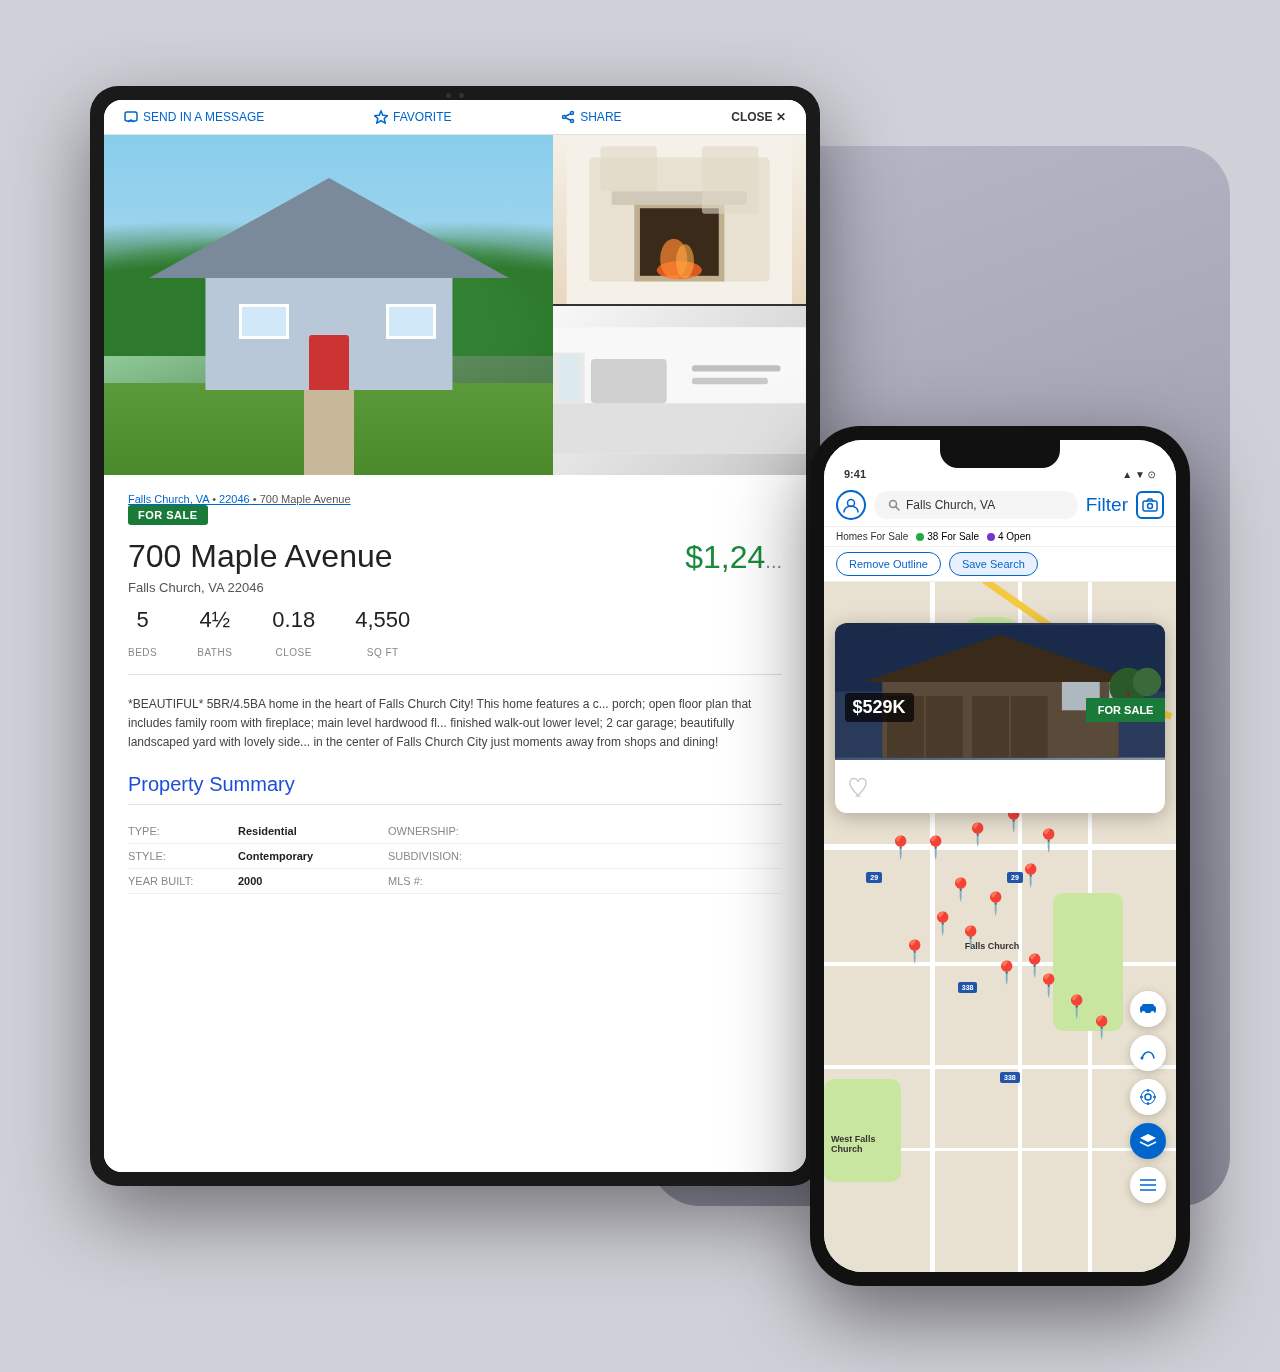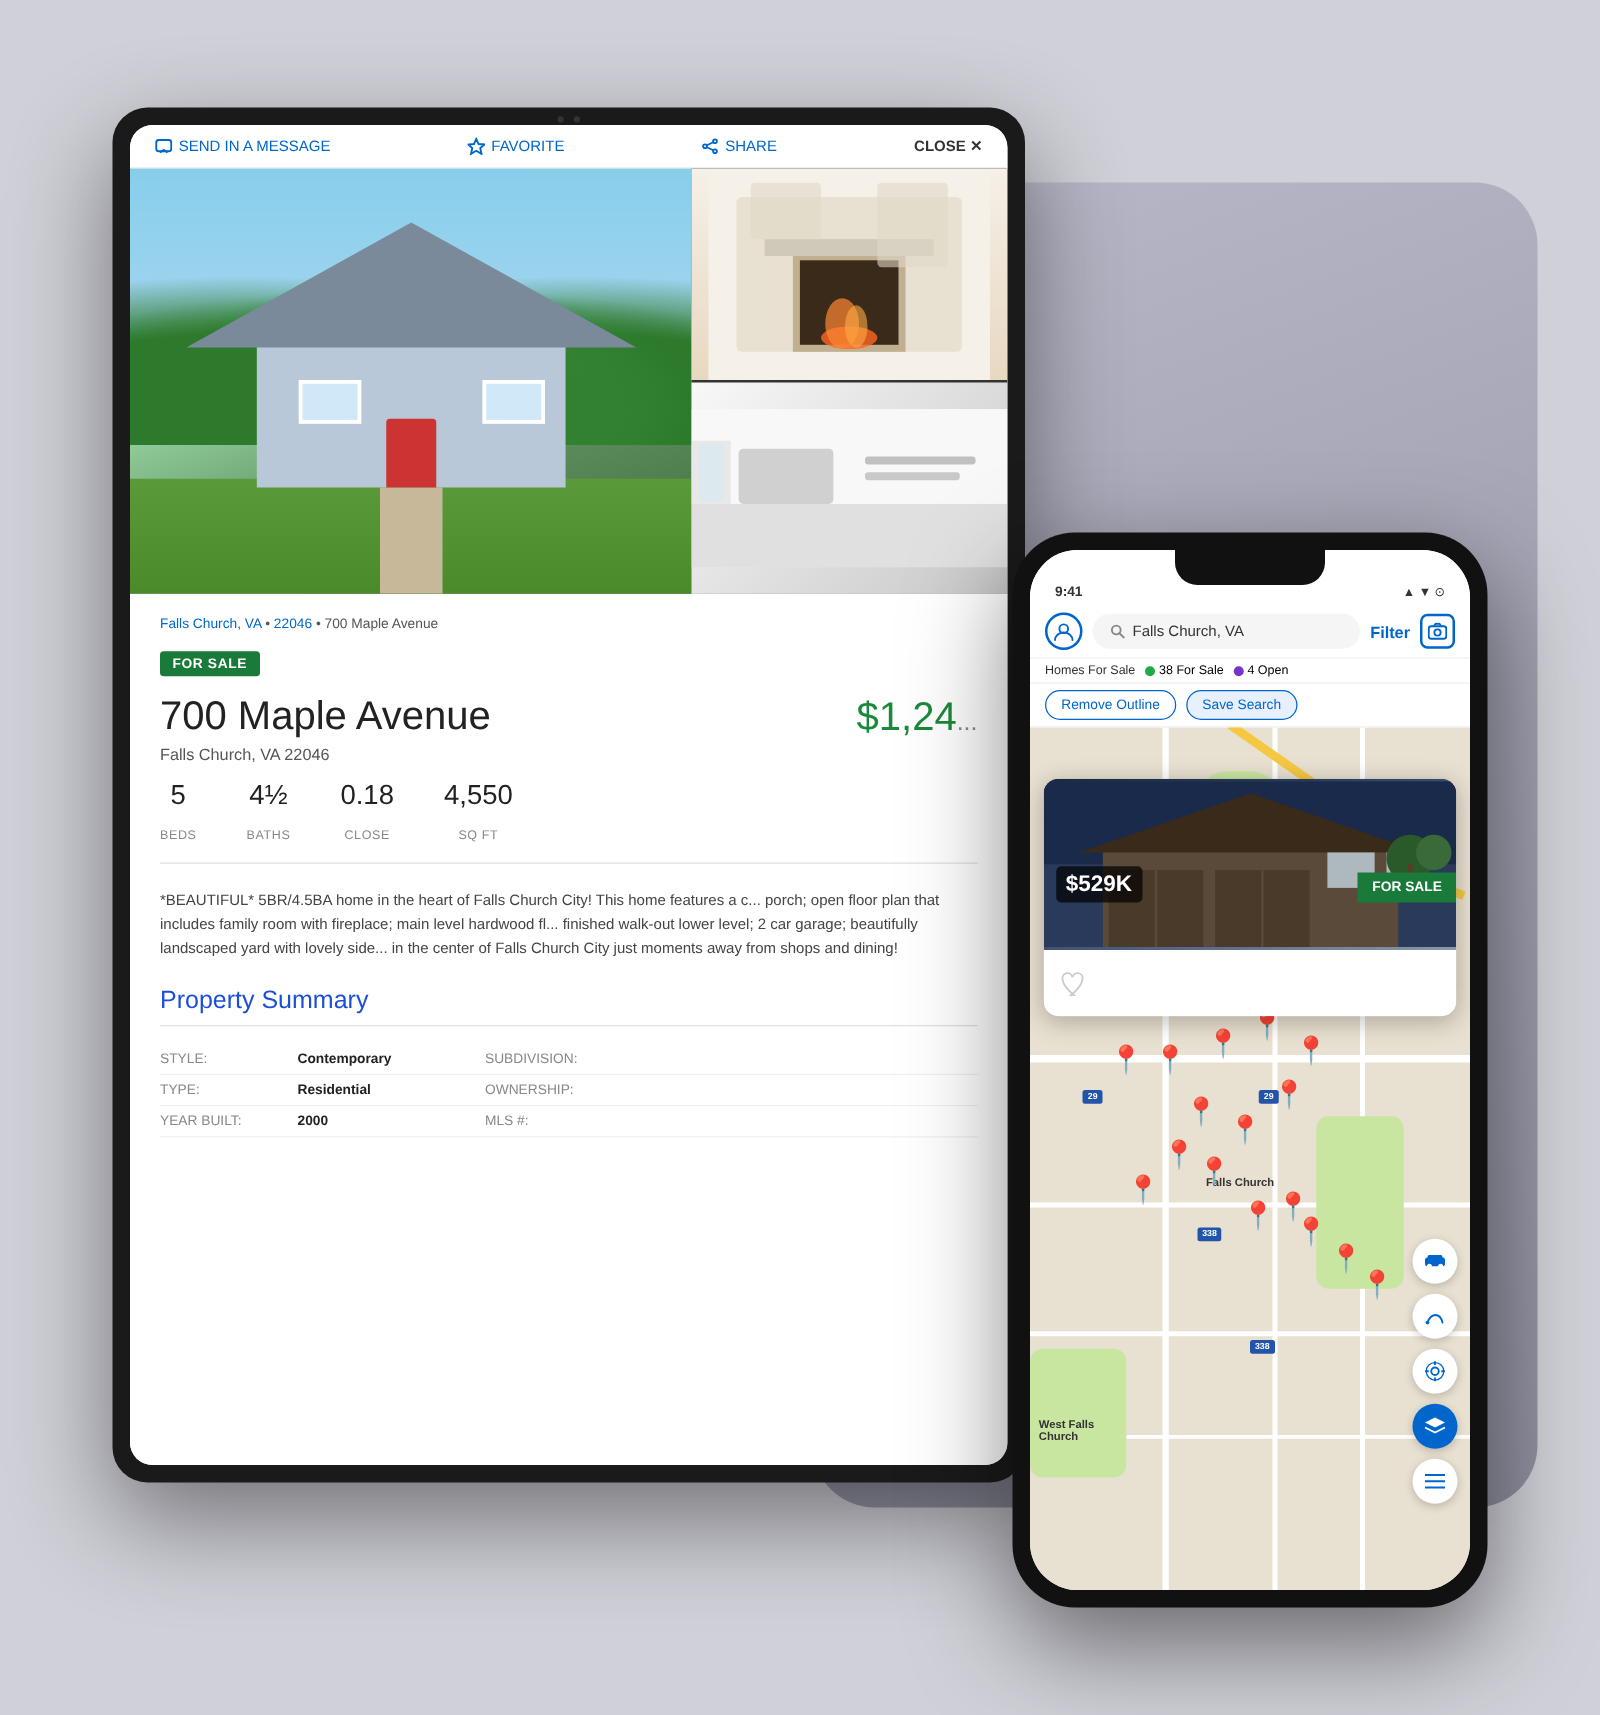--- a/index.html
+++ b/index.html
@@ -219,21 +219,22 @@
     .tablet-content {
       flex: 1;
       overflow: hidden;
       padding: 18px 24px;
       background: #fff;
     }
 
     .breadcrumb {
       font-size: 11px;
       color: #0066cc;
-      margin-bottom: 16px;
+      margin-bottom: 0;
+      text-decoration: underline;
     }
 
     .breadcrumb span {
       color: #555;
     }
 
     .for-sale-badge {
       display: inline-block;
       background: #1a7a3a;
       color: #fff;
@@ -428,22 +429,22 @@
       padding: 7px 14px;
       font-size: 12px;
       color: #333;
       display: flex;
       align-items: center;
       gap: 6px;
     }
 
     .phone-filter-btn {
       color: #0066cc;
-      font-size: 13px;
-      font-weight: 700;
+      font-size: 19px;
+      font-weight: 400;
     }
 
     .phone-camera-icon {
       width: 28px;
       height: 28px;
       border: 2px solid #0066cc;
       border-radius: 6px;
       display: flex;
       align-items: center;
       justify-content: center;
@@ -821,28 +822,28 @@
             <div class="stat-label">SQ FT</div>
           </div>
         </div>
 
         <div class="description">*BEAUTIFUL* 5BR/4.5BA home in the heart of Falls Church City! This home features a c... porch; open floor plan that includes family room with fireplace; main level hardwood fl... finished walk-out lower level; 2 car garage; beautifully landscaped yard with lovely side... in the center of Falls Church City just moments away from shops and dining!</div>
 
         <div class="property-summary-title">Property Summary</div>
 
         <div class="summary-table">
           <div class="summary-row">
+            <span class="summary-key">TYPE:</span>
+            <span class="summary-val">Residential</span>
+            <span class="summary-key2">OWNERSHIP:</span>
+          </div>
+          <div class="summary-row">
             <span class="summary-key">STYLE:</span>
             <span class="summary-val">Contemporary</span>
             <span class="summary-key2">SUBDIVISION:</span>
-          </div>
-          <div class="summary-row">
-            <span class="summary-key">TYPE:</span>
-            <span class="summary-val">Residential</span>
-            <span class="summary-key2">OWNERSHIP:</span>
           </div>
           <div class="summary-row">
             <span class="summary-key">YEAR BUILT:</span>
             <span class="summary-val">2000</span>
             <span class="summary-key2">MLS #:</span>
           </div>
         </div>
       </div>
     </div>
   </div>

